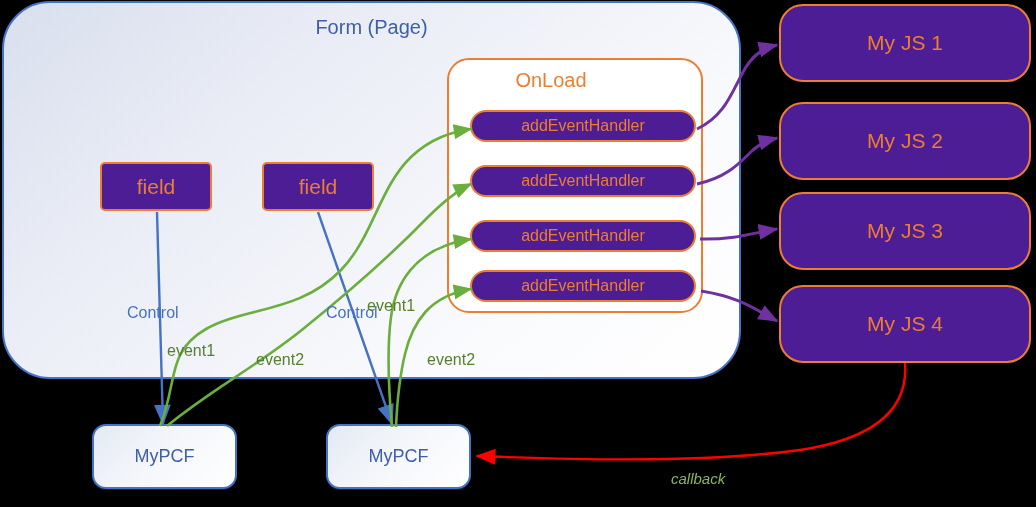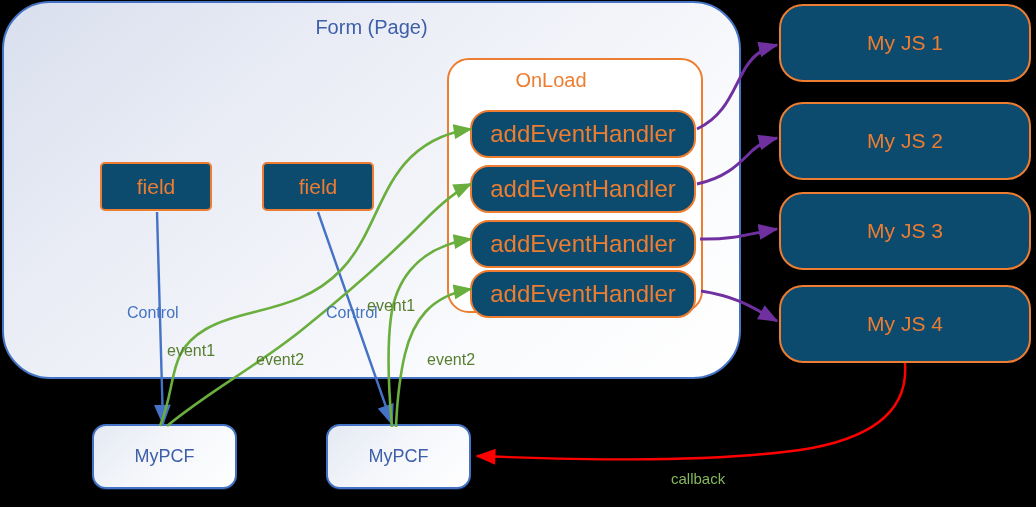--- a/index.html
+++ b/index.html
@@ -14,34 +14,34 @@
 
   .form-container{
     position:absolute;left:2px;top:1px;width:739px;height:378px;
     border:2px solid var(--c-blue,#4472C4);border-radius:48px;
     background:linear-gradient(140deg,#D9DFEE 0%,#E9ECF5 30%,#FAFBFD 75%,#FFFFFF 100%);
   }
   .form-title{
     position:absolute;left:0;right:0;top:13px;text-align:center;
     font-size:20px;color:var(--c-blue_text,#3D5EA9);
   }
-  .box{position:absolute;display:flex;align-items:center;justify-content:center;background:#0c4a6e;}
+  .box{position:absolute;display:flex;align-items:center;justify-content:center;background:#4c1d95;}
   .orange-box{border:2px solid var(--c-orange,#ED7D31);color:var(--c-orange,#ED7D31);}
   .field-box{width:112px;height:49px;border-radius:5px;font-size:21px;}
   .field-1{left:100px;top:162px;}
   .field-2{left:262px;top:162px;}
   .onload-box{
     position:absolute;left:447px;top:58px;width:256px;height:255px;
     border:2px solid var(--c-orange,#ED7D31);border-radius:22px;background:#fff;
   }
   .onload-title{
     position:absolute;left:447px;top:69px;width:208px;text-align:center;
     font-size:20px;color:var(--c-orange,#ED7D31);
   }
-  .handler-box{left:470px;width:226px;height:48px;border-radius:19px;font-size:24px;}
+  .handler-box{left:470px;width:226px;height:32px;border-radius:19px;font-size:16px;}
   .handler-1{top:110px;} .handler-2{top:165px;} .handler-3{top:220px;} .handler-4{top:270px;}
   .myjs-box{left:779px;width:252px;height:78px;border-radius:24px;font-size:21px;}
   .myjs-1{top:4px;} .myjs-2{top:102px;} .myjs-3{top:192px;} .myjs-4{top:285px;}
   .mypcf-box{
     width:145px;height:65px;border-radius:14px;font-size:18px;
     border:2px solid var(--c-blue,#4472C4);color:var(--c-blue_text,#3D5EA9);
     background:linear-gradient(135deg,#E4E9F3 0%,#F4F6FA 45%,#FFFFFF 100%);
     box-shadow:0 1px 0 rgba(40,70,140,.45);
   }
   .mypcf-1{left:92px;top:424px;} .mypcf-2{left:326px;top:424px;}
@@ -51,21 +51,21 @@
   .edge-blue{stroke:var(--c-blue,#4472C4);stroke-width:2.4;}
   .edge-green{stroke:var(--c-green,#6AAE3D);stroke-width:2.6;}
   .edge-purple{stroke:var(--c-purple,#7030A0);stroke-width:3;}
   .edge-red{stroke:var(--c-red,#FF0000);stroke-width:2.4;}
   .mk-blue{fill:var(--c-blue,#4472C4);} .mk-green{fill:var(--c-green,#6AAE3D);}
   .mk-purple{fill:var(--c-purple,#7030A0);} .mk-red{fill:var(--c-red,#FF0000);}
 
   .edge-label{position:absolute;font-size:16px;white-space:nowrap;}
   .lbl-blue{color:var(--c-blue,#4472C4);}
   .lbl-green{color:var(--c-green_label,#567E2F);text-align:right;}
-  .lbl-callback{color:var(--c-callback,#86B75C);font-size:15px;}
+  .lbl-callback{color:var(--c-callback,#86B75C);font-size:15px;font-style:italic;}
 </style>
 </head>
 <body>
 
 <div class="stage">
 
   <div class="form-container">
     <div class="form-title">Form (Page)</div>
   </div>
 

